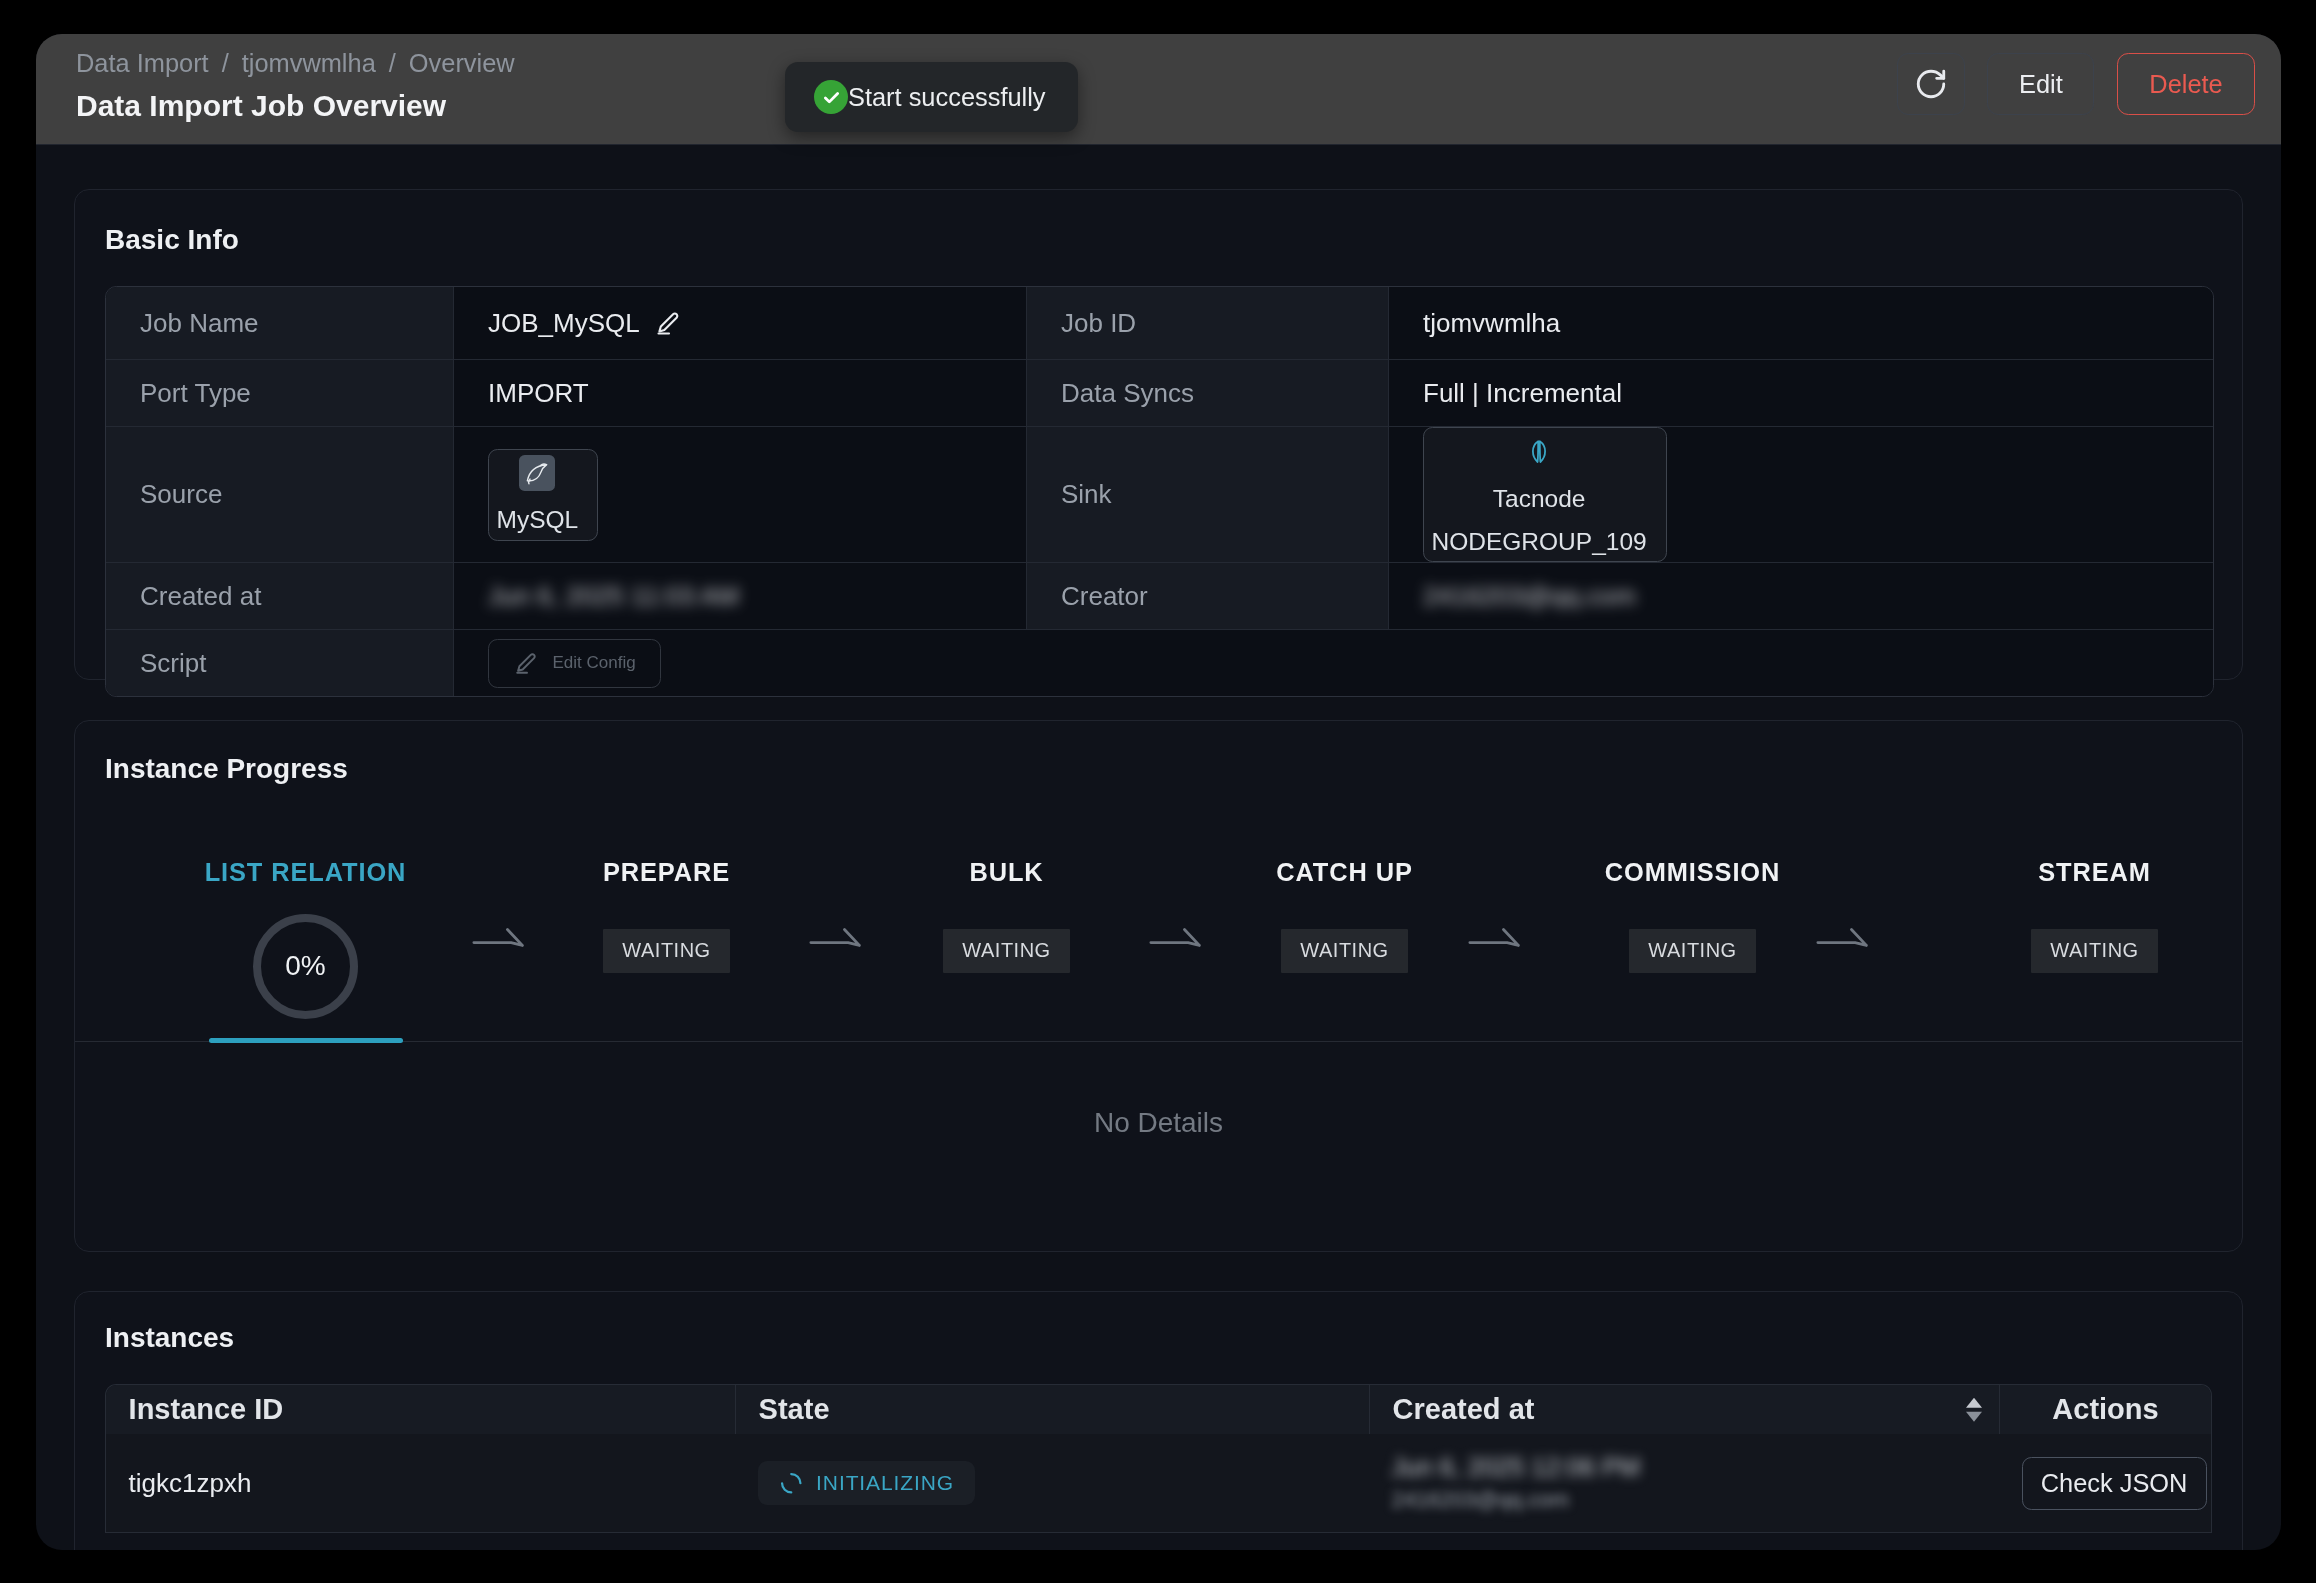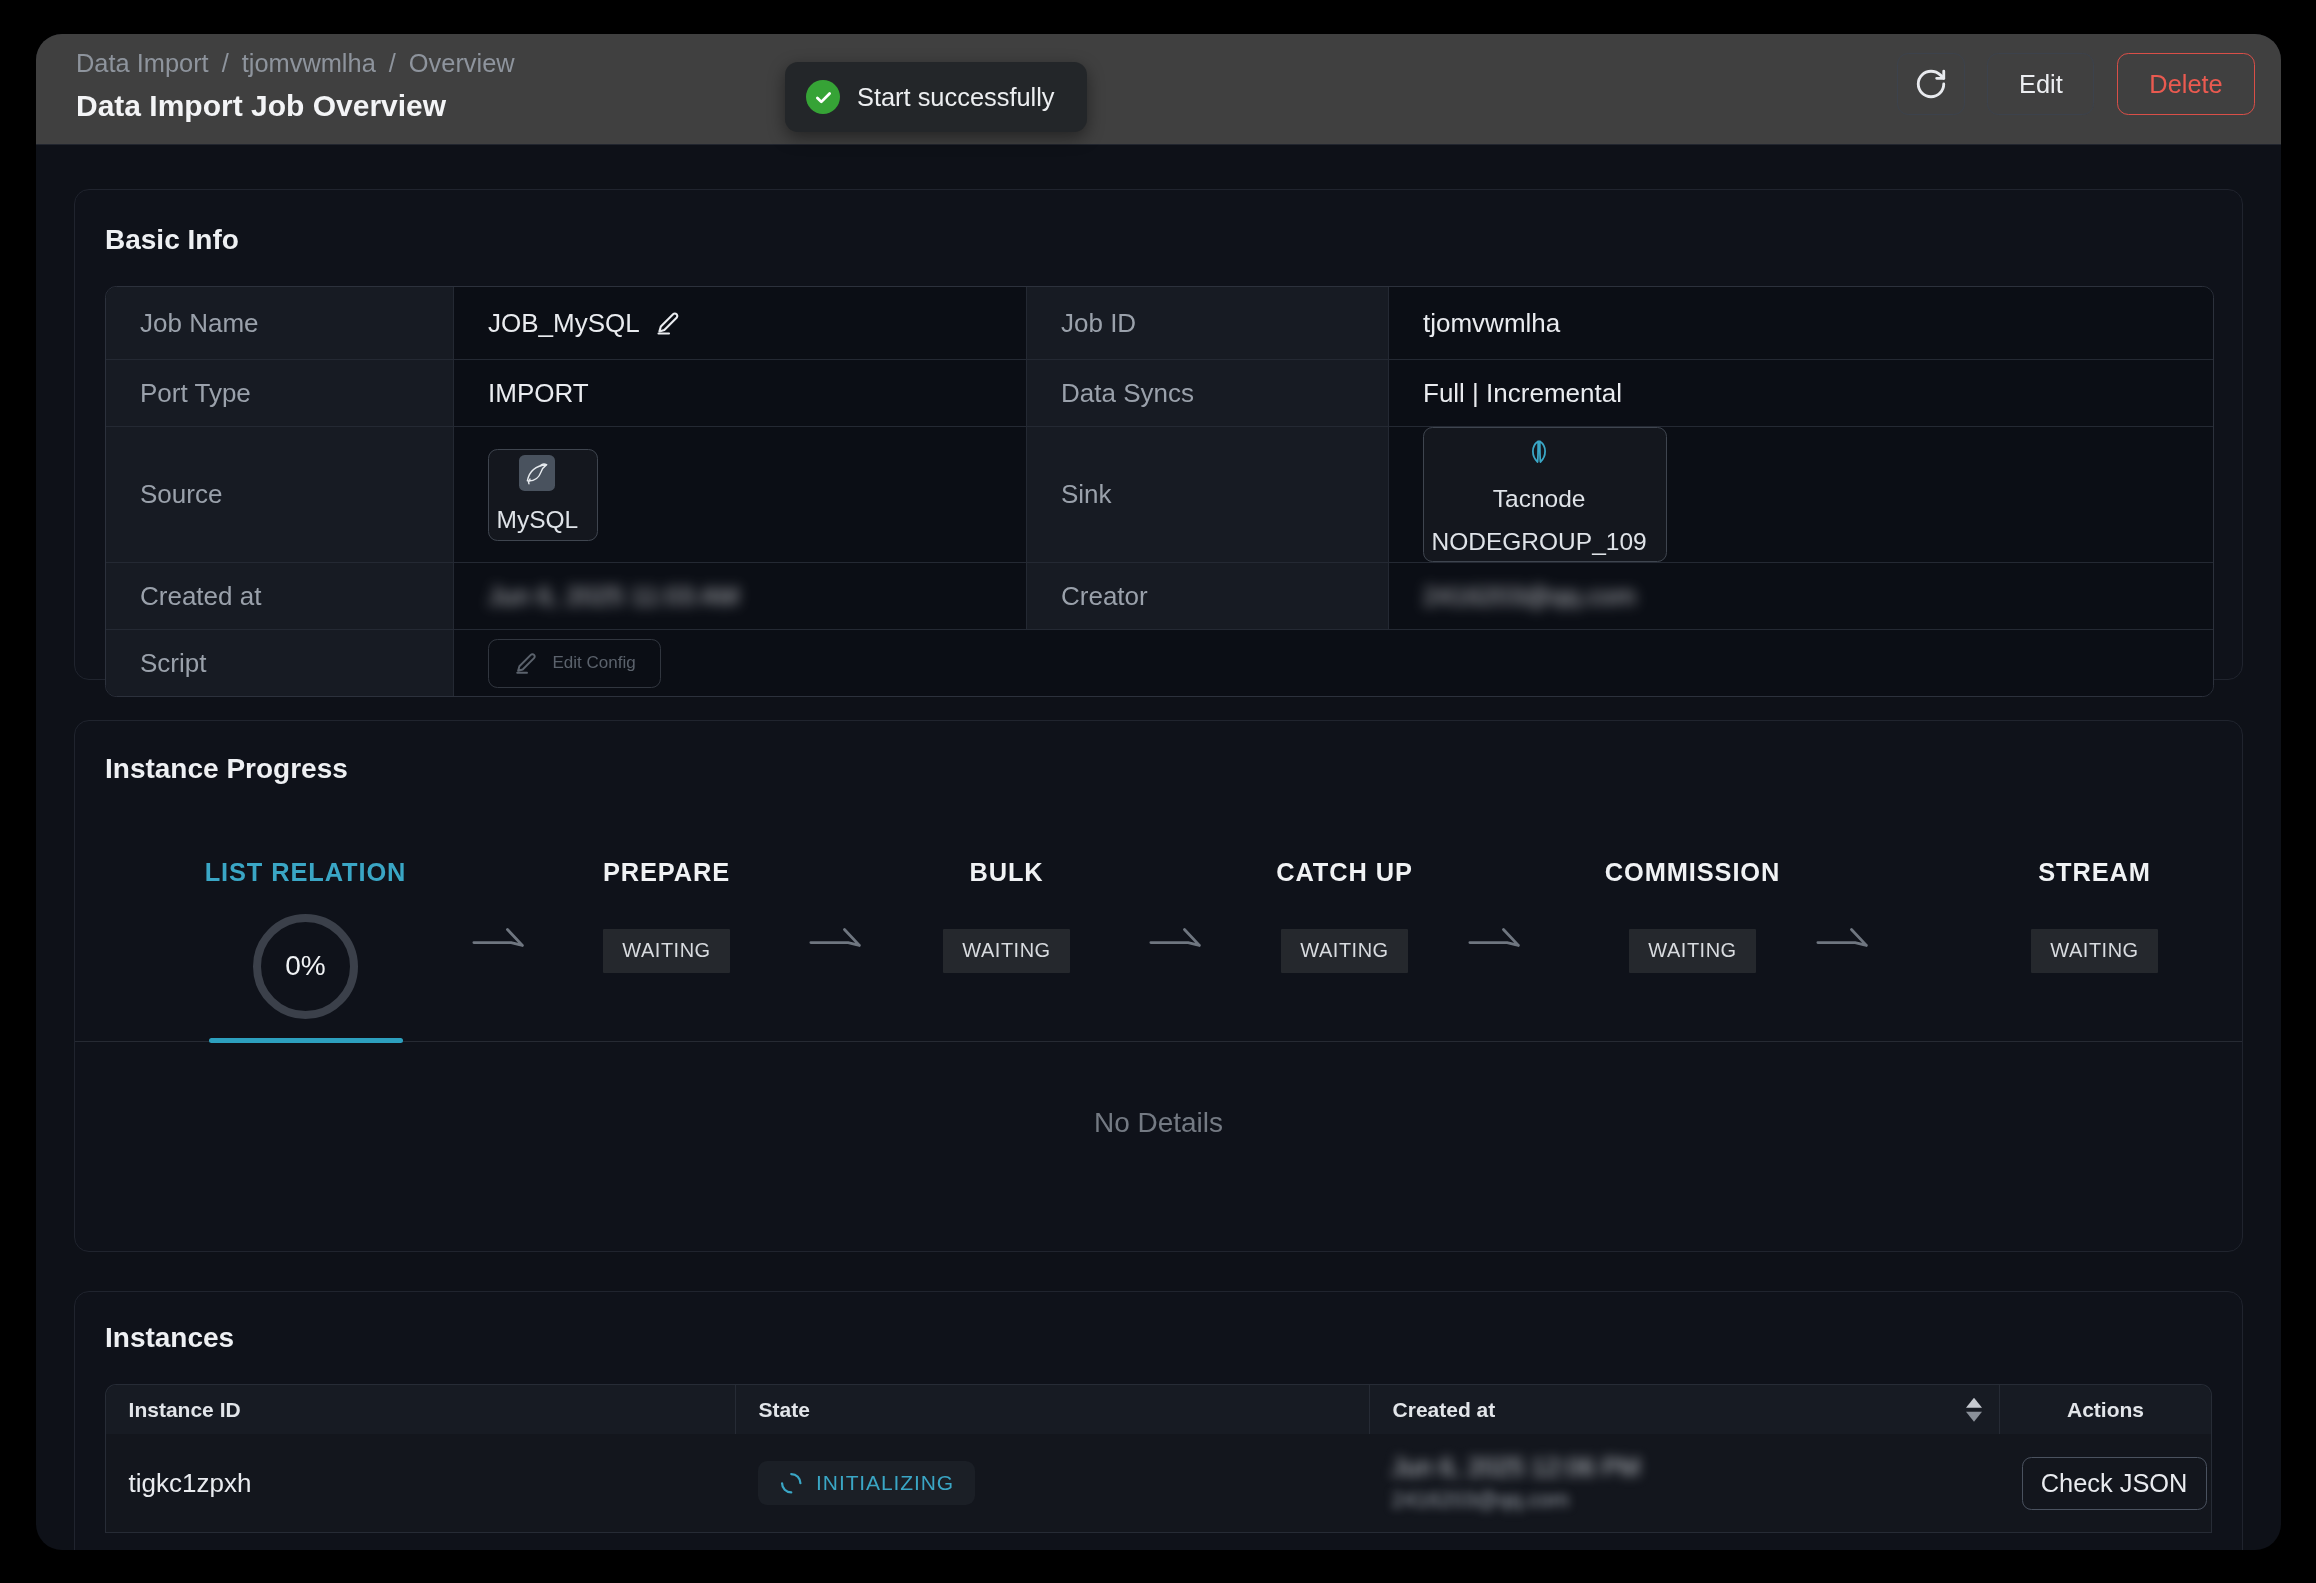--- a/index.html
+++ b/index.html
@@ -5,21 +5,21 @@
   * { margin:0; padding:0; box-sizing:border-box; }
   html,body { width:2316px; height:1584px; background:#000; font-family:"Liberation Sans", sans-serif; }
   .window { position:absolute; left:36px; top:34px; width:2245px; height:1516px;
             background:#0e1118; border-radius:26px; overflow:hidden; }
   
   .hdr { position:relative; height:111px; background:#404040; border-bottom:0.9px solid #21252e; }
   .crumbs { position:absolute; left:40px; top:15px; font-size:25.4px; color:#8e949d; display:flex; gap:13px; }
   .crumbs .crumb { cursor:pointer; }
   .page-title { position:absolute; left:40px; top:55px; font-size:30px; font-weight:bold; color:#f3f4f6; }
   .toast { position:absolute; left:749px; top:28px; height:70px; background:#232629; border-radius:13px;
-           display:flex; align-items:center; gap:17px; padding:0 32px 0 21px;
+           display:flex; align-items:center; padding:0 32px 0 29px;
            box-shadow:0 5.6px 17px rgba(0,0,0,.45); }
   .toast-check { width:34px; height:34px; border-radius:50%; background:#36a336; display:flex; align-items:center; justify-content:center; }
   .toast-msg { font-size:25.4px; color:#eceef0; }
   .hdr-actions { position:absolute; right:26px; top:19px; display:flex; gap:22.6px; }
   .btn { height:62px; border-radius:11.3px; border:0.9px solid #3c424c; background:transparent;
          color:#eceef1; font-size:25.4px; font-family:"Liberation Sans",sans-serif; display:flex;
          align-items:center; justify-content:center; cursor:pointer; }
   .btn-icon { width:68px; }
   .btn-edit { width:107px; }
   .btn-delete { width:138px; border-color:#d94f48; color:#ea5a50; }
@@ -56,21 +56,21 @@
   .ring { margin:22.6px auto 0; width:105px; height:105px; border-radius:50%; border:8.5px solid #3b404a;
           display:flex; align-items:center; justify-content:center; color:#f0f2f4; font-size:28px; }
   .stage-arrow { position:absolute; top:202px; width:60px; height:28px; }
   .ip-divider { position:absolute; left:0; right:0; top:320px; height:0.9px; background:#262a33; }
   .ip-underline { position:absolute; left:134px; top:317px; width:194px; height:4.7px; background:#2da0bf; border-radius:2.8px; z-index:2; }
   .no-details { position:absolute; top:386px; width:100%; text-align:center; font-size:28px; color:#747a83; }
   
   .card-instances { margin-top:39px; height:311px; padding:30px 30px 0 30px; }
   .itable { margin-top:30px; border:0.9px solid #272c36; border-bottom:none; border-radius:11.3px 11.3px 0 0; overflow:hidden; }
   .ihead { display:grid; grid-template-columns:629px 634px 630px 1fr; background:#171b23; height:49px; }
-  .ihcell { display:flex; align-items:center; padding:0 22.6px; font-size:21px; font-weight:bold; color:#e2e5e9;
+  .ihcell { display:flex; align-items:center; padding:0 22.6px; font-size:29px; font-weight:bold; color:#e2e5e9;
             border-left:0.9px solid #262b35; position:relative; }
   .ihead .ihcell:first-child { border-left:none; }
   .ihcell.center { justify-content:center; }
   .sorter { position:absolute; right:17px; top:50%; transform:translateY(-50%); display:flex; flex-direction:column; gap:4.7px; cursor:pointer; }
   .caret-up { width:0; height:0; border-left:8.5px solid transparent; border-right:8.5px solid transparent; border-bottom:10.4px solid #c6cad0; }
   .caret-down { width:0; height:0; border-left:8.5px solid transparent; border-right:8.5px solid transparent; border-top:10.4px solid #8a9099; }
   .irow { display:grid; grid-template-columns:629px 634px 630px 1fr; background:#13161d; height:99px; border-bottom:0.9px solid #262b35; }
   .icell { display:flex; align-items:center; padding:0 22.6px; font-size:26px; color:#e9ebef; }
   .icell.center { justify-content:center; }
   .state-badge { display:inline-flex; align-items:center; gap:13px; background:#1b1f26; border-radius:9.4px;

